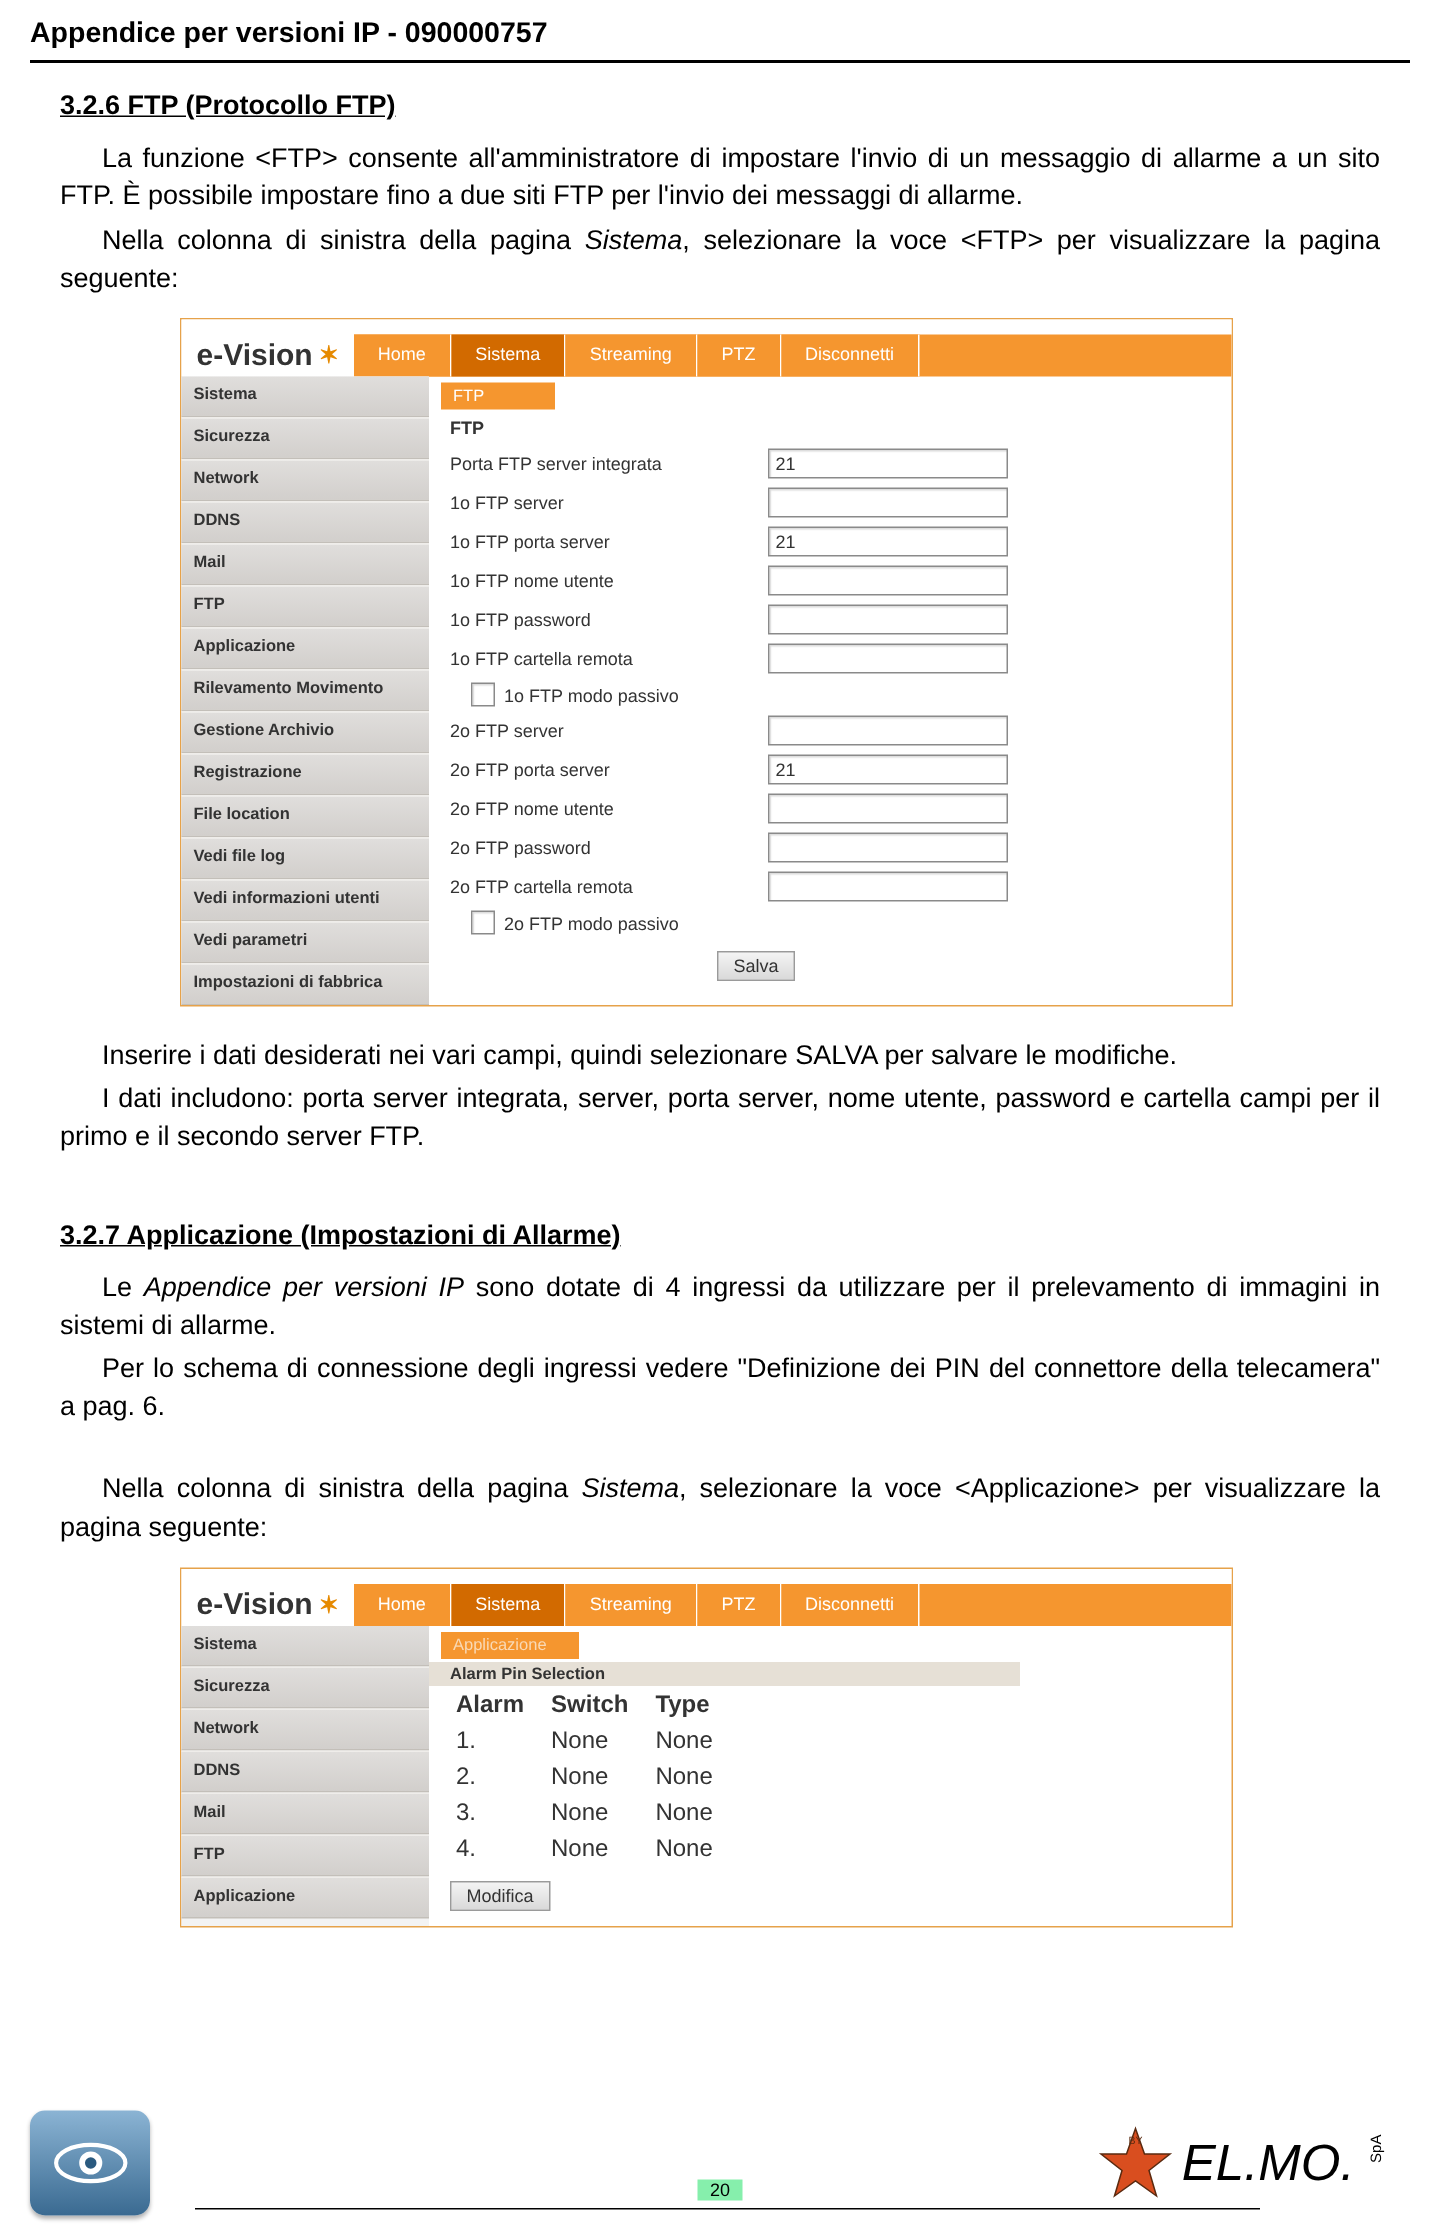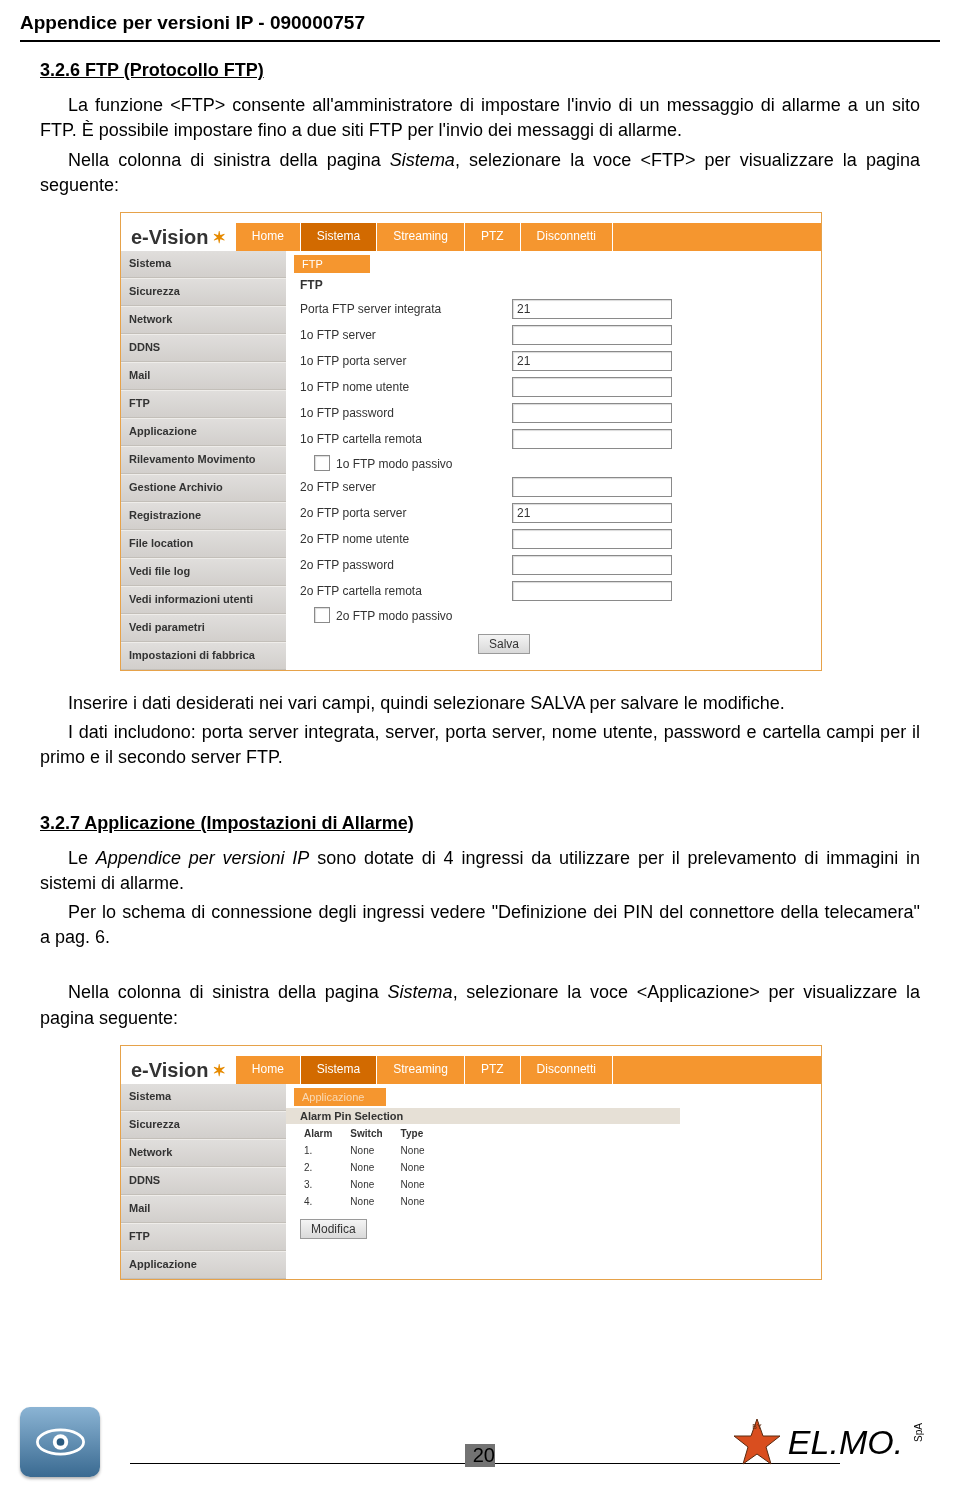--- a/index.html
+++ b/index.html
@@ -33,28 +33,28 @@
 .ev-main { flex:1; padding:0; }
 .ev-crumb { background:#f5962f; color:#fff; font-size:11px; padding:3px 8px; width:60px; margin:4px 0 2px 8px; }
 .ev-subtitle { font-weight:bold; padding:3px 0 4px 14px; font-size:12px; }
 .ev-form-row { display:flex; align-items:center; padding:3px 0 3px 14px; font-size:12px;gap:32px; }
 .ev-label { width:180px; }
 .ev-input { width:150px; height:18px; border:1px solid #8a8a8a; background:#fff; box-shadow:inset 1px 1px 1px rgba(0,0,0,.15); padding:0 4px; font-size:12px; line-height:18px; }
 .ev-check { width:14px; height:14px; border:1px solid #8a8a8a; background:#fff; box-shadow:inset 1px 1px 1px rgba(0,0,0,.15); display:inline-block; margin-right:6px; }
 .ev-check-row { display:flex; align-items:flex-end; padding:3px 0 3px 14px; font-size:12px; }
 .ev-save { margin:8px 0 10px 192px; }
 .ev-btn { display:inline-block; padding:2px 10px; border:1px solid #9a9a9a; background:linear-gradient(#f4f4f4,#d9d9d9); font-size:12px; color:#333; }
-.ev-table { margin:0 0 8px 14px; font-size:10px; }
+.ev-table { margin:0 0 8px 14px; font-size:16px; }
 .ev-table th, .ev-table td { text-align:left; padding:2px 14px 2px 2px; }
 .ev-table th { font-weight:bold; }
 .ev-subtitle2 { font-weight:bold; padding:2px 0 2px 14px; font-size:11px; background:#e6e0d6; width:380px; }
 .ev-crumb2 { background:#f5962f; color:#f9d9b5; font-size:11px; padding:3px 8px; width:76px; margin:4px 0 2px 8px; }
 .footer { position:absolute; bottom:10px; left:0; right:0; }
 .footer-line { border:none; border-top:1px solid #000; margin:0 120px 0 130px; }
-.pagenum { text-align:right; font-size:20px; margin-top:-10px; background:#737373; width:30px; margin-left:auto; margin-right:auto; position:relative; top:-10px; }
+.pagenum { text-align:center; font-size:12px; margin-top:-10px; background:#86efac; width:30px; margin-left:auto; margin-right:auto; position:relative; top:-10px; }
 .eye-icon { position:absolute; left:20px; bottom:0; width:80px; height:70px; border-radius:10px; background:linear-gradient(#8bb4d4,#3a6a91); display:flex; align-items:center; justify-content:center; box-shadow:0 2px 3px rgba(0,0,0,.3); }
 .eye-icon svg { width:55px; height:40px; }
 .elmo { position:absolute; right:32px; bottom:10px; display:flex; align-items:center; gap:6px; }
 .elmo-star { width:50px; height:50px; position:relative; }
 .elmo-text { font-family:"Arial Black",Arial; font-size:34px; font-style:italic; letter-spacing:0px; }
 .elmo-spa { font-size:10px; transform:rotate(-90deg); display:inline-block; position:relative; top:-10px; }
 </style>
 </head>
 <body>
 

